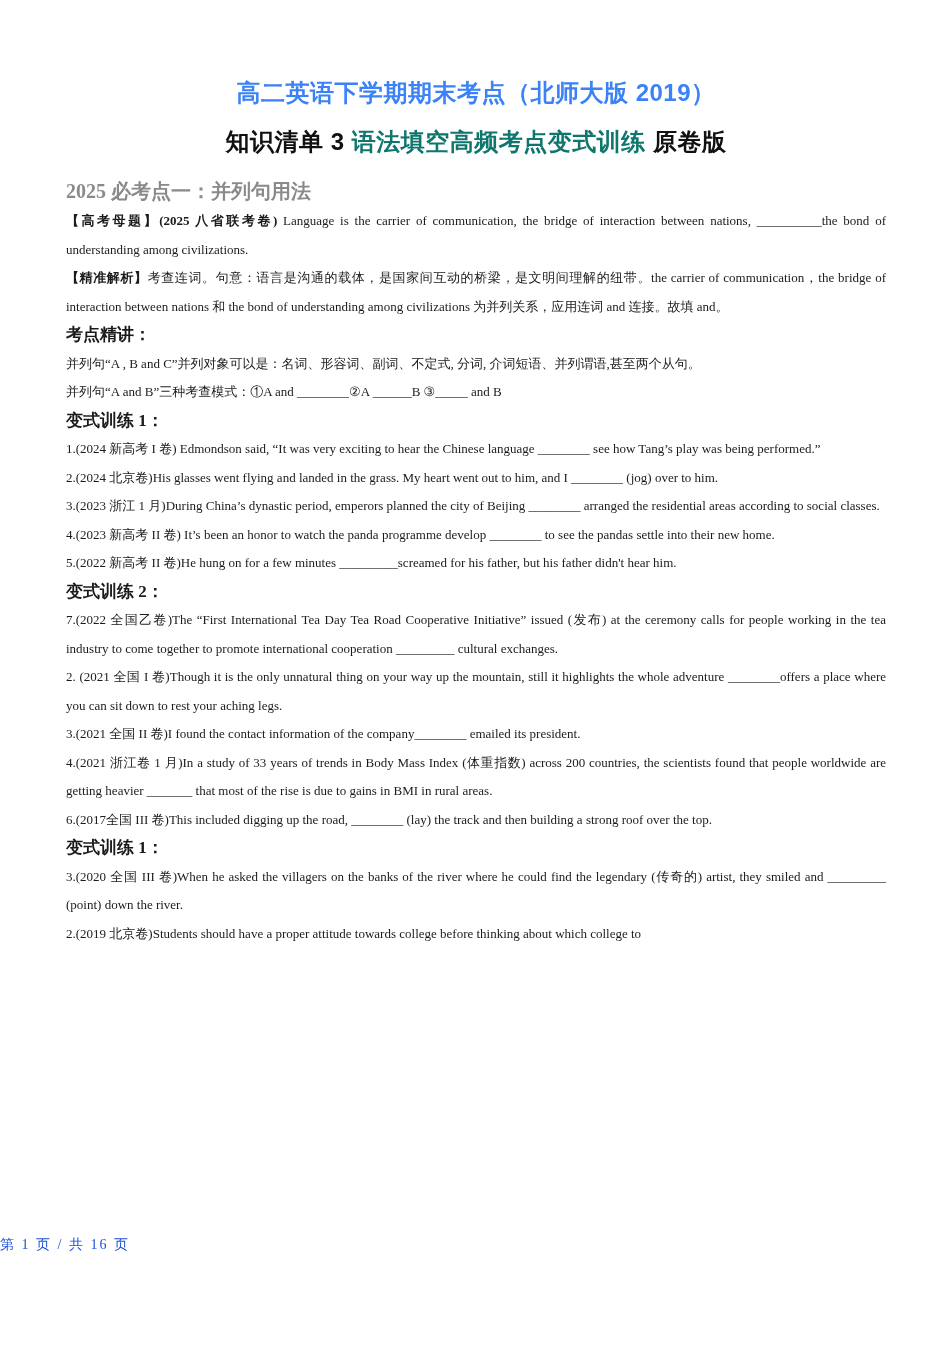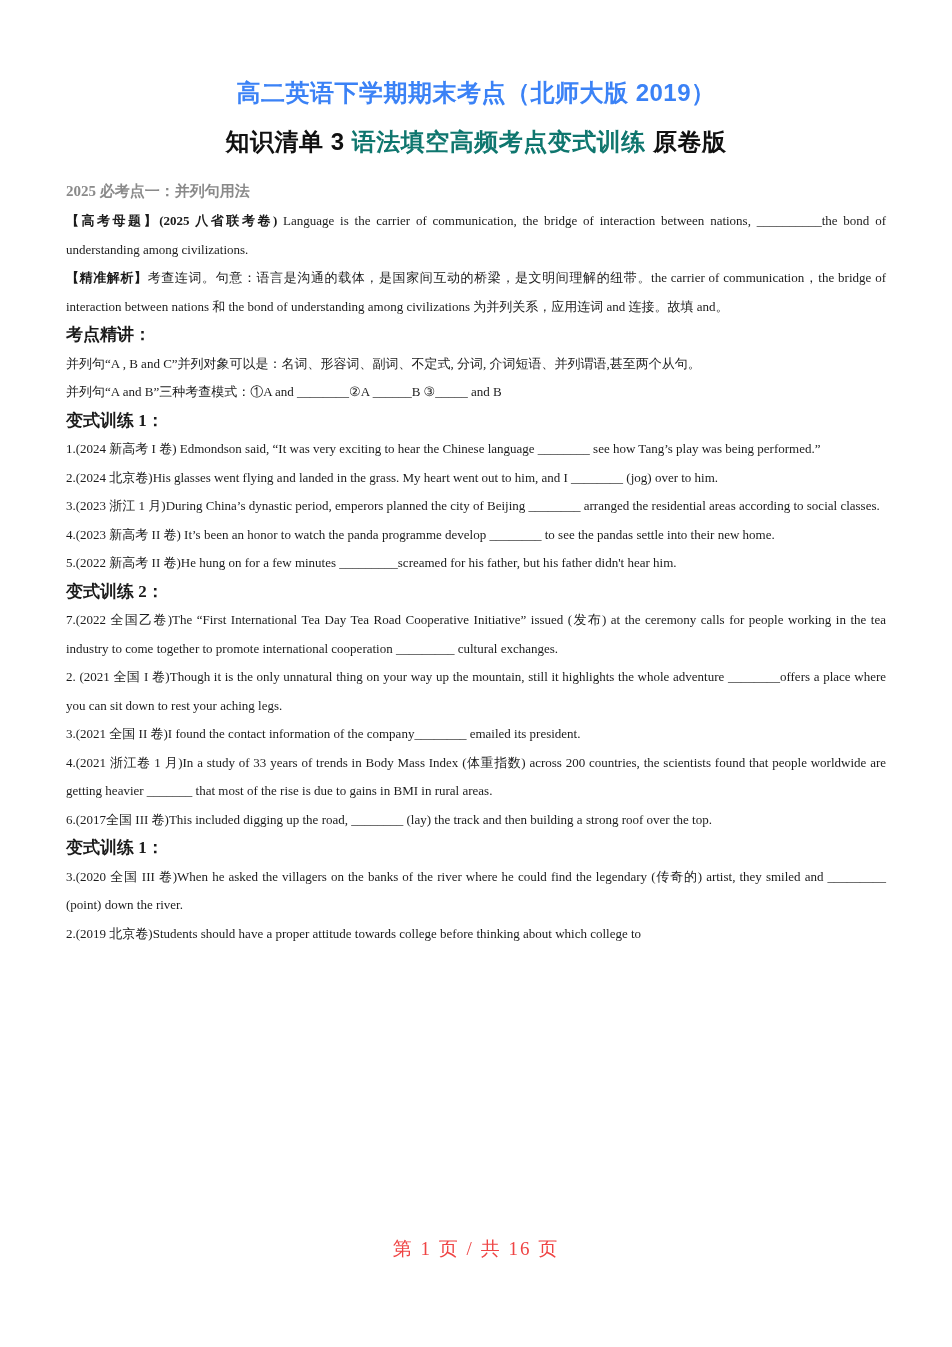--- a/index.html
+++ b/index.html
@@ -37,21 +37,21 @@
     letter-spacing: 0.5px;
     color: #111111;
     margin: 19px 0 0 0;
   }
   .doc-subtitle .gray-part {
     color: #0f766e;
   }
   .section-label {
     color: #8a8a8a;
     font-weight: bold;
-    font-size: 15px;
+    font-size: 20px;
     line-height: 24px;
     margin: 22px 0 4px 0;
   }
   .para {
     font-size: 13px;
     line-height: 28.5px;
     text-align: justify;
     margin: 0;
   }
   .para b {
@@ -61,24 +61,23 @@
     font-size: 17px;
     line-height: 28.5px;
     font-weight: bold;
     margin: 0;
   }
   .footer {
     position: absolute;
     left: 0;
     right: 0;
     top: 1236px;
-    text-align: center;
-    font-size: 19px;
+    font-size: 14px;
     letter-spacing: 2px;
-    color: #ef4444;
+    color: #1d4ed8;
   }
 </style>
 </head>
 <body>
 
 <div class="page">
 
   <h1 class="doc-title">高二英语下学期期末考点（北师大版 2019）</h1>
 
   <h2 class="doc-subtitle"><span>知识清单 3 </span><span class="gray-part">语法填空高频考点变式训练</span><span> 原卷版</span></h2>

